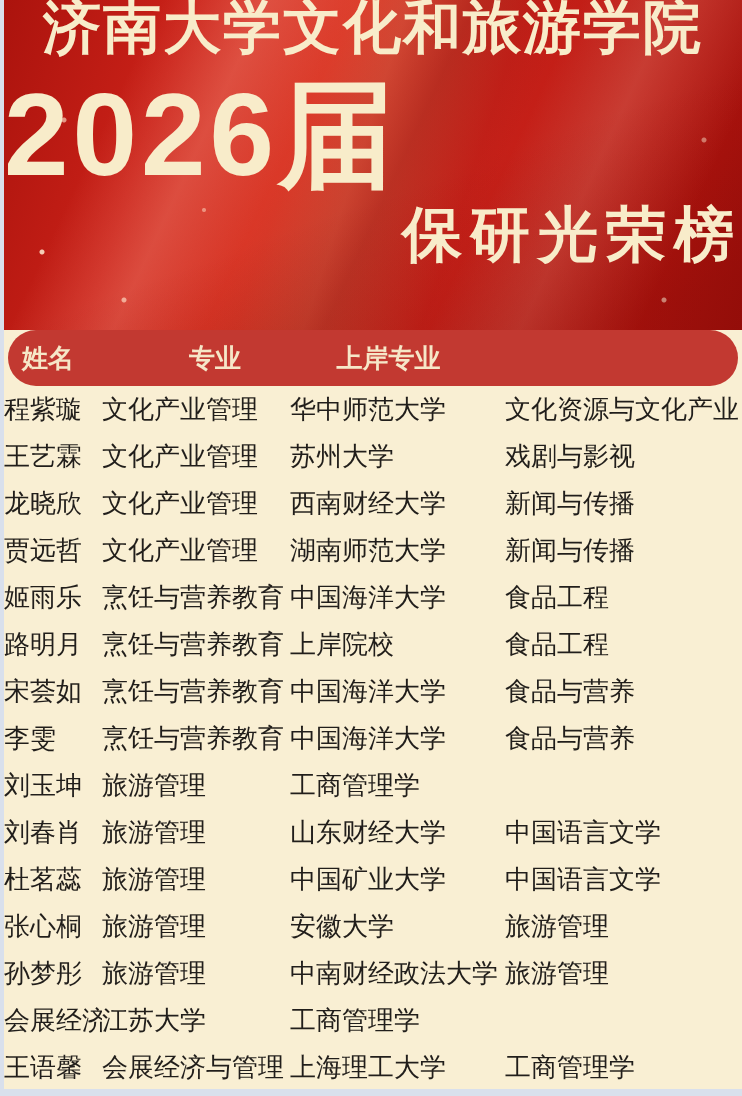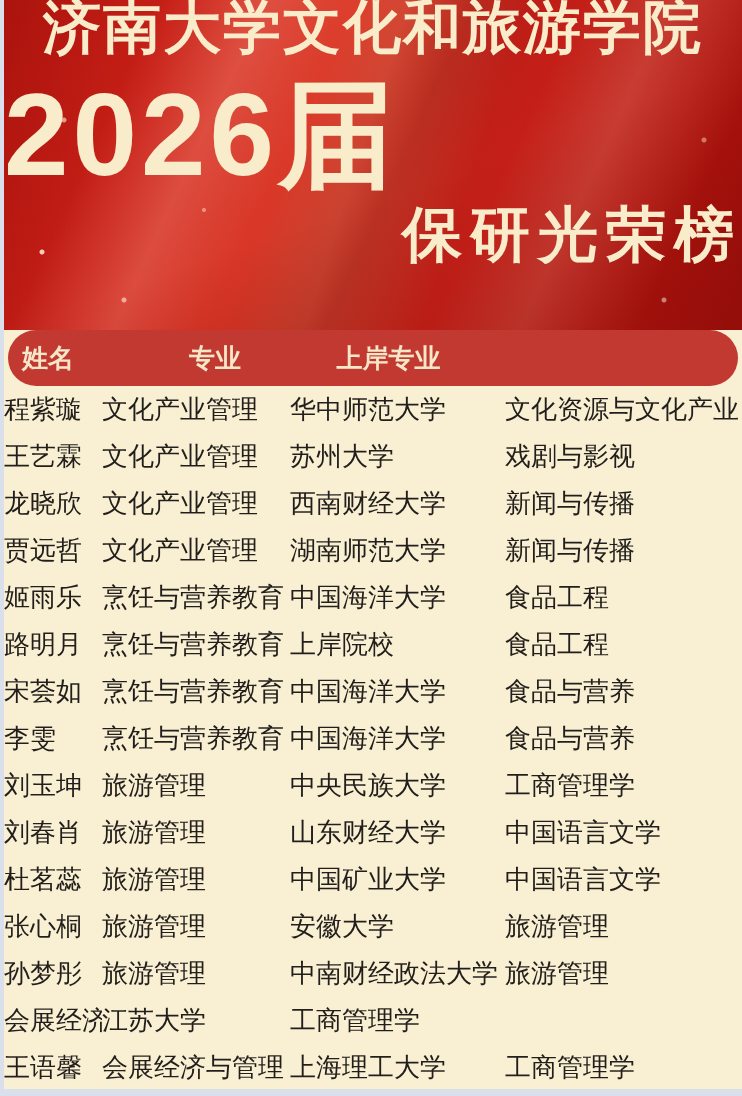--- a/index.html
+++ b/index.html
@@ -173,21 +173,20 @@
         </div>
         <div class="row">
           <div class="cell c0">李雯</div>
           <div class="cell c1">烹饪与营养教育</div>
           <div class="cell c2">中国海洋大学</div>
           <div class="cell c3">食品与营养</div>
         </div>
         <div class="row">
           <div class="cell c0">刘玉坤</div>
           <div class="cell c1">旅游管理</div>
-          <div class="cell c2">中央民族大学</div>
           <div class="cell c3">工商管理学</div>
         </div>
         <div class="row">
           <div class="cell c0">刘春肖</div>
           <div class="cell c1">旅游管理</div>
           <div class="cell c2">山东财经大学</div>
           <div class="cell c3">中国语言文学</div>
         </div>
         <div class="row">
           <div class="cell c0">杜茗蕊</div>

